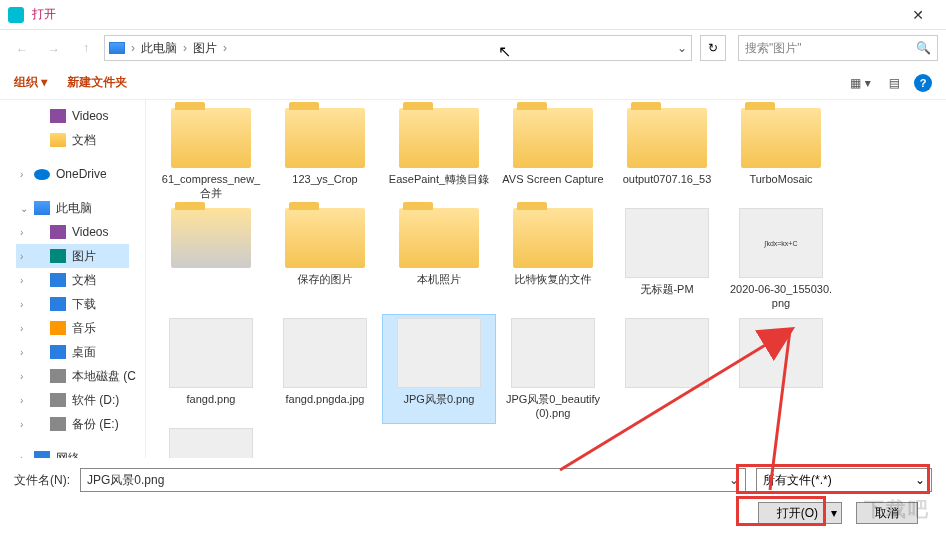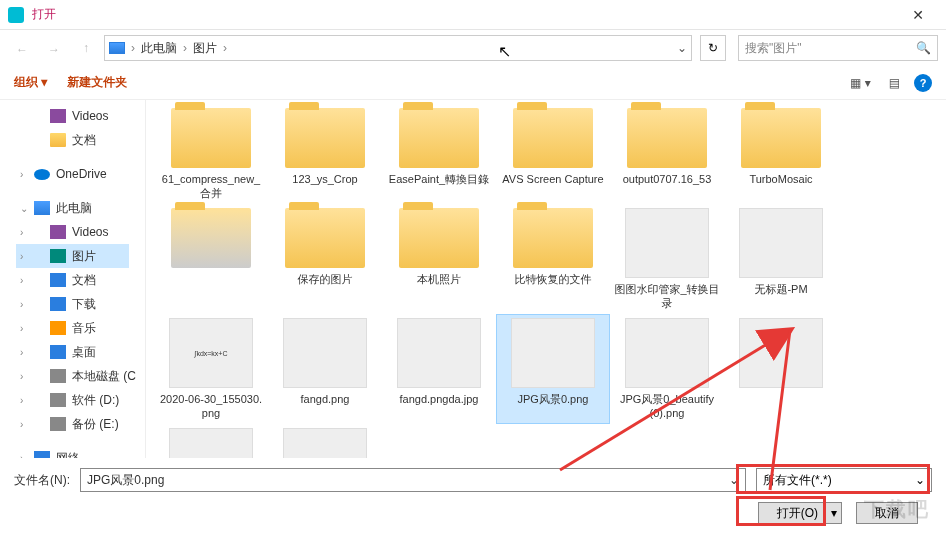--- a/index.html
+++ b/index.html
@@ -220,24 +220,20 @@
         </div>
         <div class="item">
           <div class="thumb folder-t"></div>
           <div class="label">本机照片</div>
         </div>
         <div class="item">
           <div class="thumb folder-t"></div>
           <div class="label">比特恢复的文件</div>
         </div>
         <div class="item">
-          <div class="thumb img-t thumb-head"></div>
-          <div class="label">图图水印管家_转换目录</div>
-        </div>
-        <div class="item">
           <div class="thumb img-t thumb-land"></div>
           <div class="label">无标题-PM</div>
         </div>
         <div class="item">
           <div class="thumb img-t thumb-math">∫kdx=kx+C</div>
           <div class="label">2020-06-30_155030.png</div>
         </div>
         <div class="item">
           <div class="thumb img-t thumb-bw"></div>
           <div class="label">fangd.png</div>

